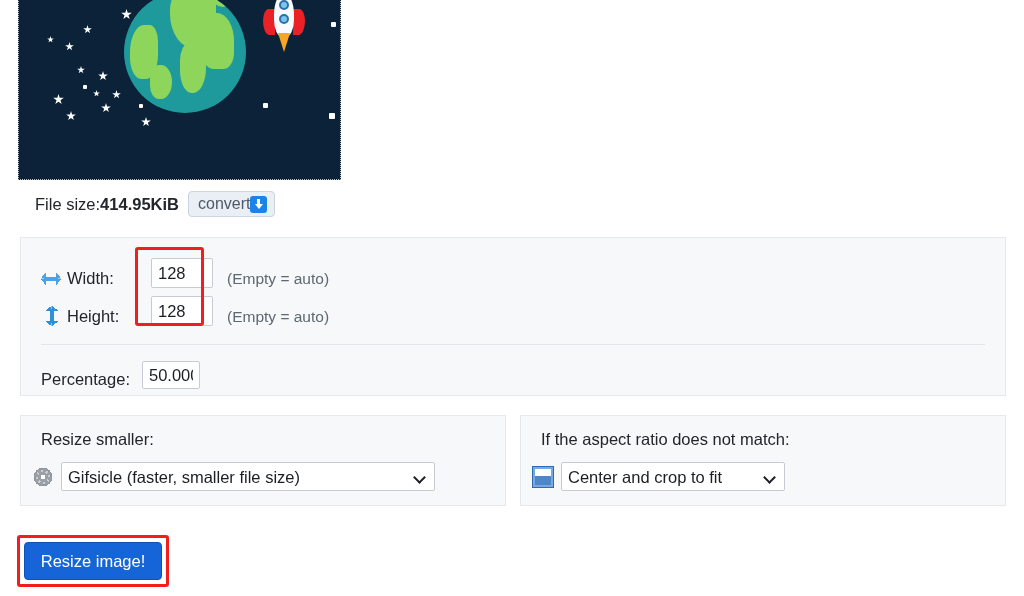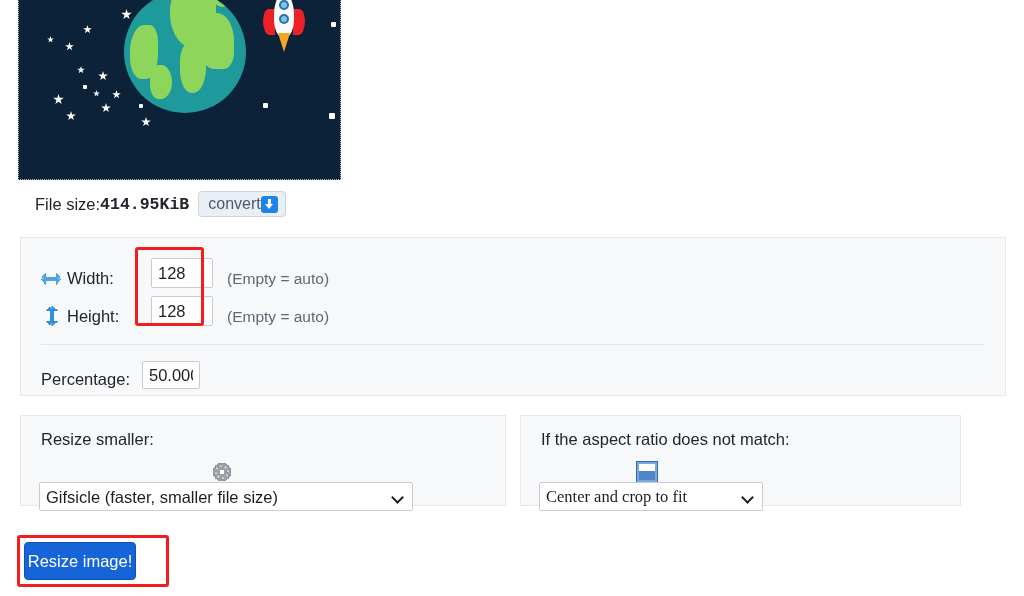--- a/index.html
+++ b/index.html
@@ -92,21 +92,21 @@
     position: absolute;
     left: 18px;
     top: 191px;
     font-size: 16.5px;
     color: #22262b;
     white-space: nowrap;
     display: flex;
     align-items: center;
     margin-left: 17px;
   }
-  .fileinfo b { font-weight: bold; font-family: Liberation Mono, monospace; }
+  .fileinfo b { font-weight: bold; }
   .convert-btn {
     display: inline-flex;
     align-items: center;
     margin-left: 9px;
     padding: 3px 7px 3px 9px;
     background: #eaeef5;
     border: 1px solid #ccd4e0;
     border-radius: 4px;
     color: #4e5966;
     font-size: 16px;
@@ -133,21 +133,21 @@
 
   
   .panel {
     position: absolute;
     background: #f7f8fa;
     border: 1px solid #e6e8ec;
     box-sizing: border-box;
   }
   #panel-dims { left: 20px; top: 237px; width: 986px; height: 159px; }
   #panel-method { left: 20px; top: 415px; width: 486px; height: 91px; }
-  #panel-aspect { left: 520px; top: 415px; width: 441px; height: 91px; }
+  #panel-aspect { left: 520px; top: 415px; width: 486px; height: 91px; }
 
   .divider {
     position: absolute;
     left: 20px; right: 20px;
     height: 1px;
     background: #e4e6ea;
     top: 106px;
   }
 
   .row {
@@ -226,24 +226,23 @@
 
   
   .panel-title {
     position: absolute;
     left: 20px; top: 14px;
     font-size: 16.5px;
     color: #22262b;
   }
   .select-row {
     position: absolute;
-    left: 18px; top: 46px;
+    left: 12px; top: 46px;
     display: flex;
     align-items: center;
-    flex-direction: column;
   }
   .gear-icon {
     width: 20px; height: 20px; flex: none; margin-right: 8px;
     border-radius: 50%;
     background:
       radial-gradient(circle at 50% 50%, #ffffff 0 2.4px, #9aa0a6 2.4px 4.6px, #c9ced3 4.6px 7.2px, #8d949b 7.2px 9.2px, transparent 9.2px);
     box-shadow: 0 0 0 0 transparent;
     position: relative;
   }
   .gear-icon::after {
@@ -292,28 +291,28 @@
   .sel-wrap::after {
     content: "";
     position: absolute; right: 11px; top: 11px;
     width: 7px; height: 7px;
     border-right: 2.2px solid #1b1f24;
     border-bottom: 2.2px solid #1b1f24;
     transform: rotate(45deg);
     pointer-events: none;
   }
   #select-method { width: 374px; }
-  #select-aspect { width: 224px; font-family: Liberation Serif, serif; }
+  #select-aspect { width: 224px; }
 
   
   #btn-resize {
     position: absolute;
     left: 24px;
     top: 542px;
-    width: 112px;
+    width: 138px;
     height: 38px;
     background: #1565d8;
     color: #ffffff;
     border: 1px solid #0f52b5;
     border-radius: 4px;
     font-family: "Liberation Sans", sans-serif;
     font-size: 16.5px;
     cursor: pointer;
     padding: 0;
   }

